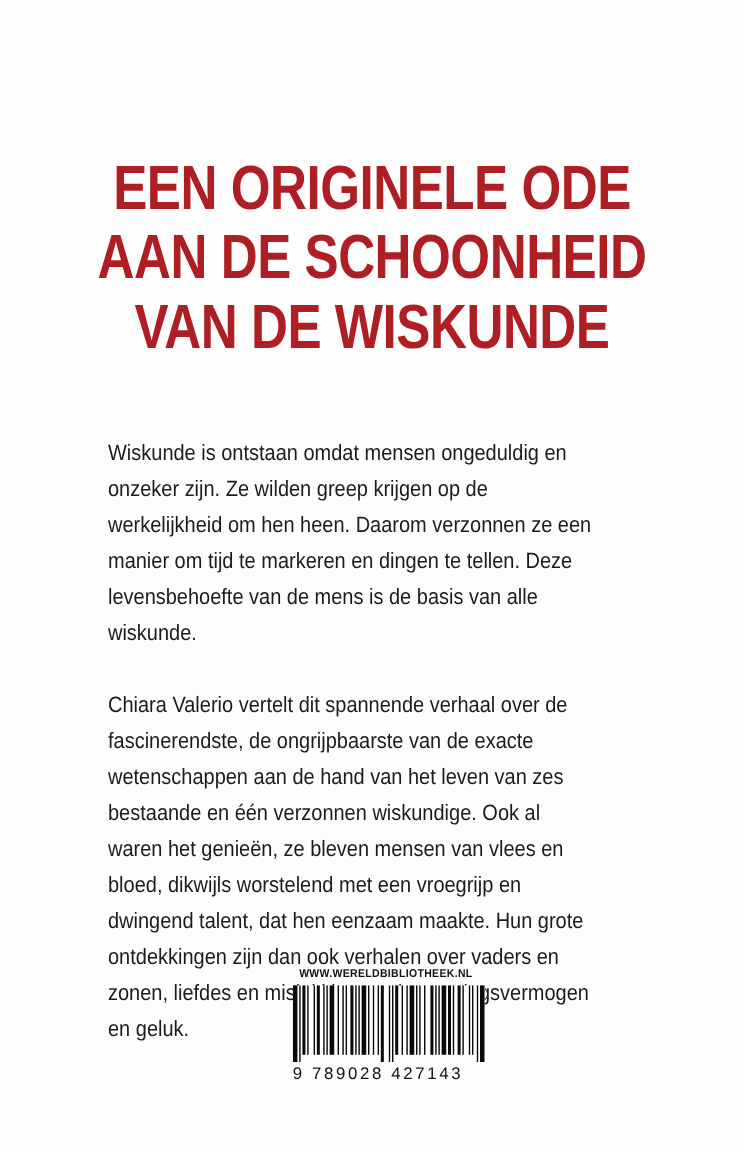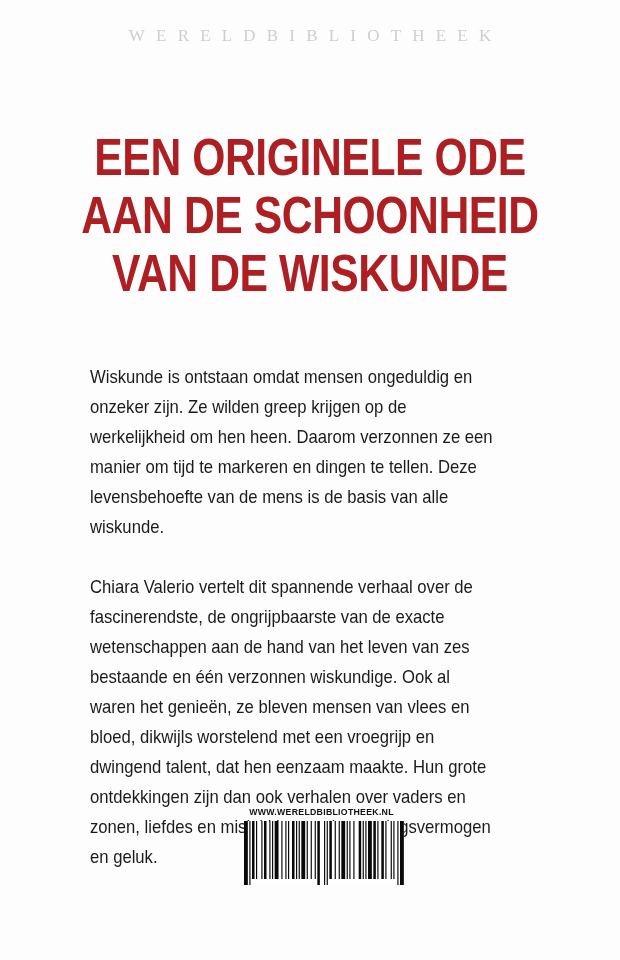--- a/index.html
+++ b/index.html
@@ -114,21 +114,20 @@
     color: #111111;
     line-height: 16px;
     white-space: nowrap;
   }
 </style>
 </head>
 <body>
 
 <div class="cover">
 
-  <div class="imprint">WERELDBIBLIOTHEEK</div>
 
   <div class="headline">
     <span class="hl-line">EEN ORIGINELE ODE</span>
     <span class="hl-line">AAN DE SCHOONHEID</span>
     <span class="hl-line">VAN DE WISKUNDE</span>
   </div>
 
   <div class="body-copy">
     <p>Wiskunde is ontstaan omdat mensen ongeduldig en onzeker zijn. Ze wilden greep krijgen op de werkelijkheid om hen heen. Daarom verzonnen ze een manier om tijd te markeren en dingen te tellen. Deze levensbehoefte van de mens is de basis van alle wiskunde.</p>
     <p>Chiara Valerio vertelt dit spannende verhaal over de fascinerendste, de ongrijpbaarste van de exacte wetenschappen aan de hand van het leven van zes bestaande en één verzonnen wiskundige. Ook al waren het genieën, ze bleven mensen van vlees en bloed, dikwijls worstelend met een vroegrijp en dwingend talent, dat hen eenzaam maakte. Hun grote ontdekkingen zijn dan ook verhalen over vaders en zonen, liefdes en mislukkingen, doorzettingsvermogen en geluk.</p>
@@ -175,15 +174,16 @@
           <rect x="129.33" y="0" width="2.52" height="58"></rect>
           <rect x="133.33" y="0" width="1.18" height="58"></rect>
           <rect x="137.33" y="0" width="2.52" height="58"></rect>
           <rect x="141.33" y="0" width="1.18" height="58"></rect>
           <rect x="146.67" y="0" width="1.18" height="58"></rect>
           <rect x="149.33" y="0" width="1.18" height="58"></rect>
           <rect x="153.33" y="0" width="1.18" height="64"></rect>
           <rect x="156.00" y="0" width="3.85" height="64"></rect>
         </g>
     </svg>
+    <div class="barcode-digits">9   789028   427143</div>
   </div>
 
 </div>
 
 </body></html>

